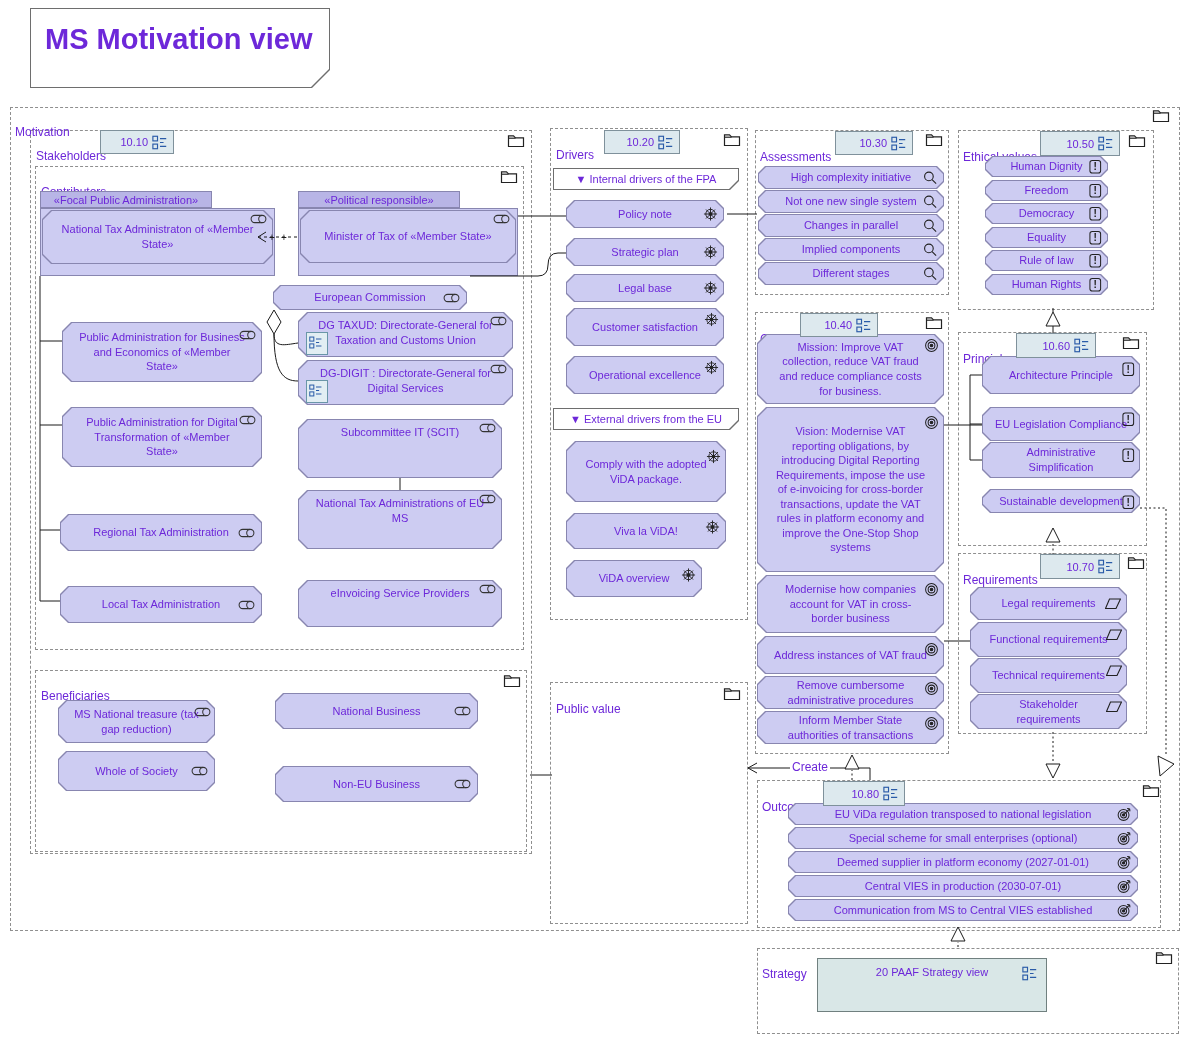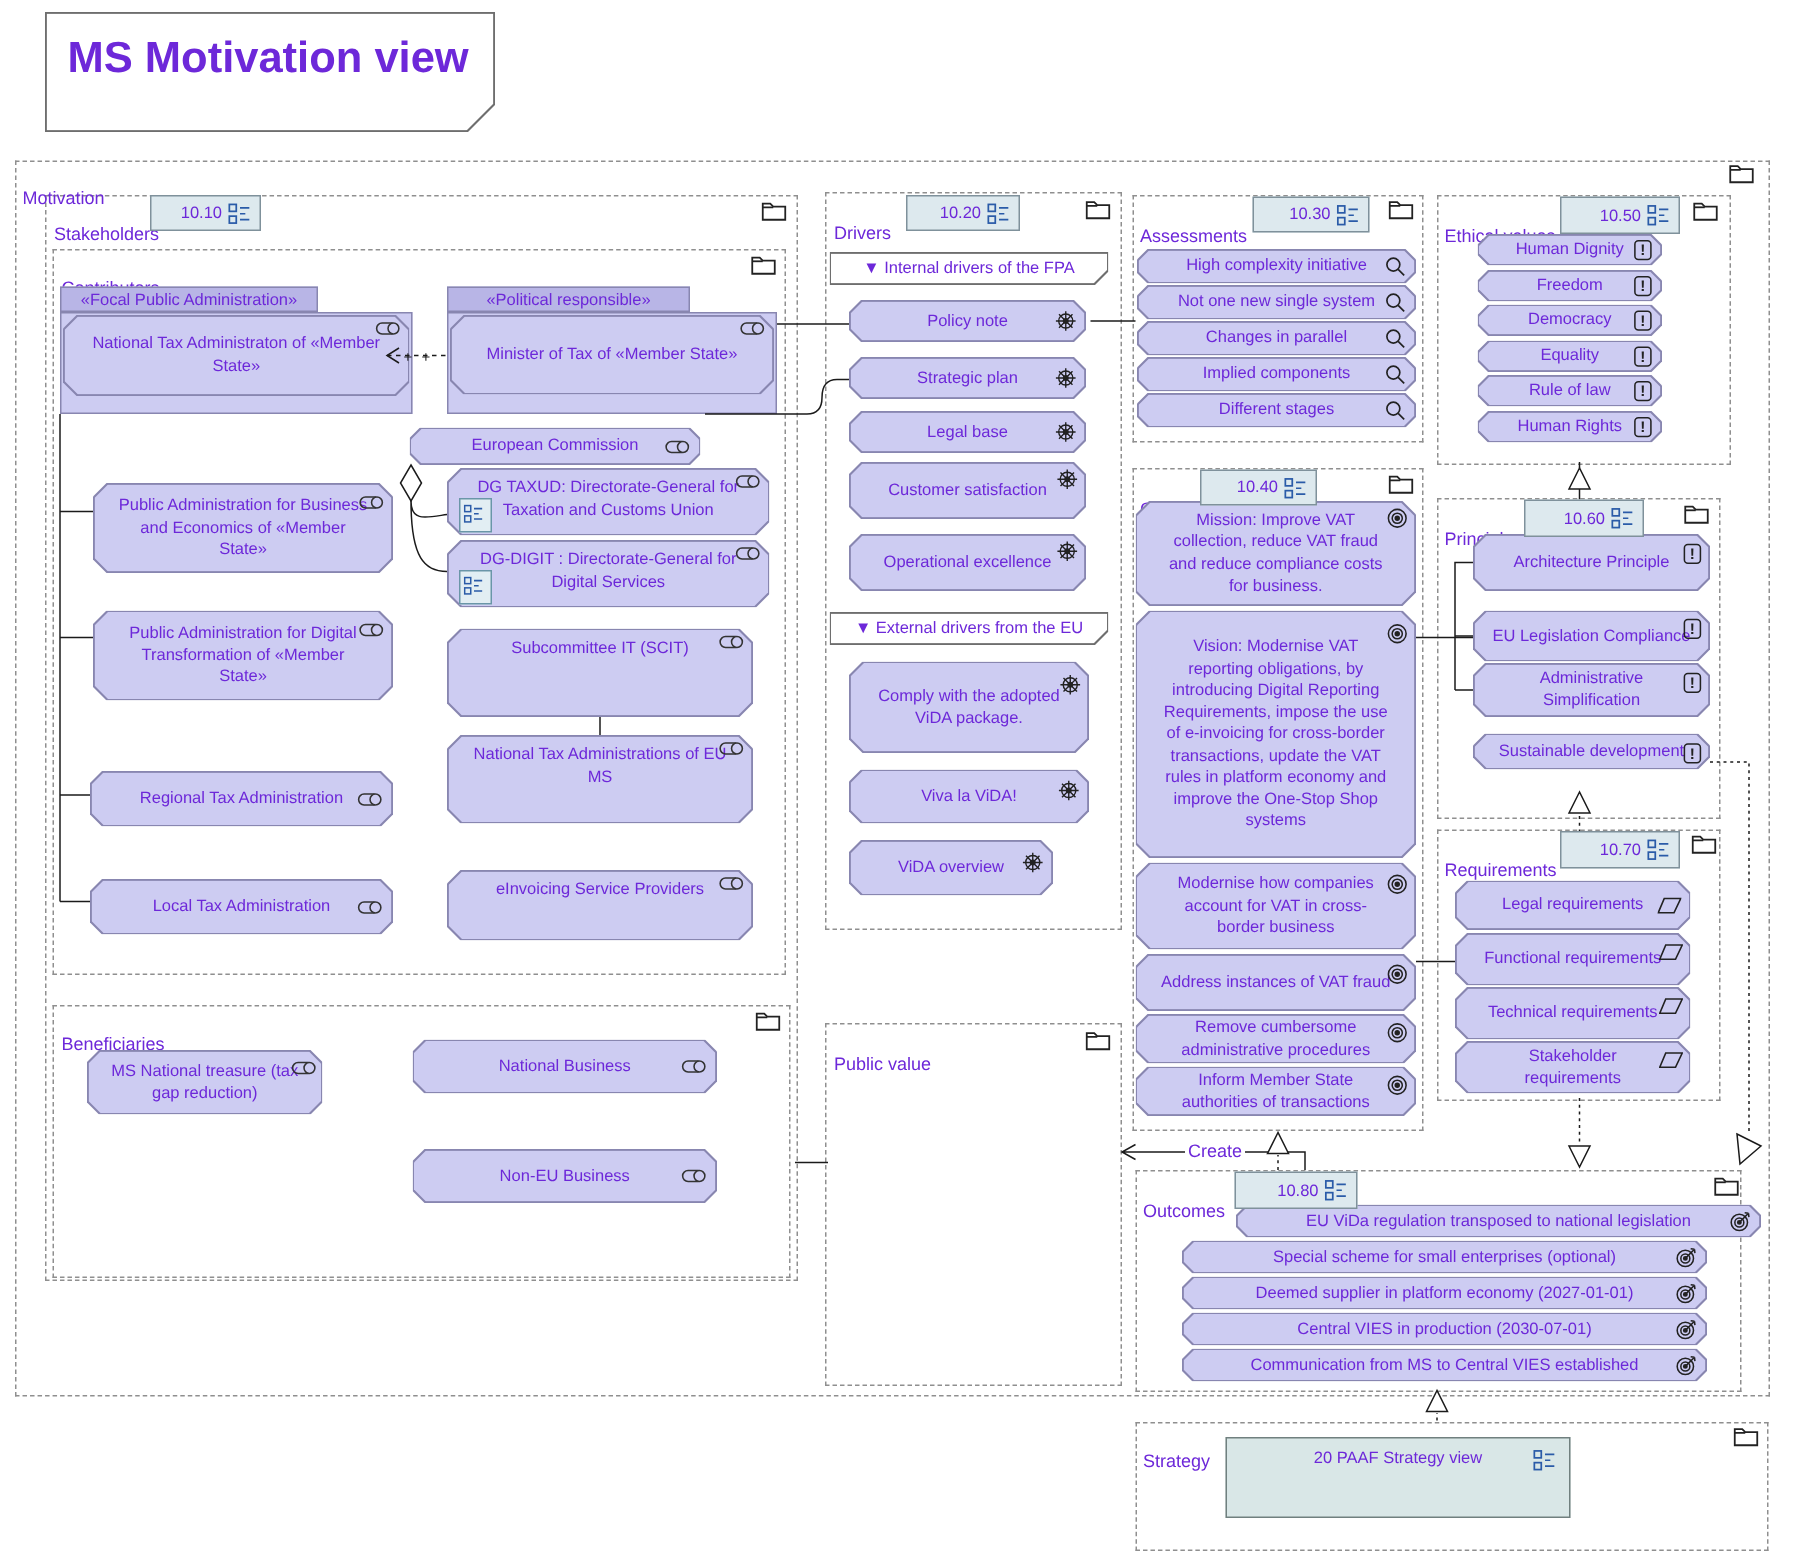--- a/index.html
+++ b/index.html
@@ -245,20 +245,28 @@
     </svg>
 
   <div class="oct" style="left:58px;top:700px;width:157px;height:43px;--c:8px">
     <div class="in" style="padding:2px 12px">
         <span>MS National treasure (tax gap reduction)</span>
       </div>
     <svg class="ic" style="top:7px;right:3px" width="19" height="10" viewBox="0 0 20 10">
         <use href="#sym-role"></use>
       </svg>
   </div>
+  <div class="oct" style="left:58px;top:751px;width:157px;height:40px;--c:8px">
+    <div class="in">
+        <span>Whole of Society</span>
+      </div>
+    <svg class="icm" width="19" height="10" viewBox="0 0 20 10">
+        <use href="#sym-role"></use>
+      </svg>
+  </div>
   <div class="oct" style="left:275px;top:693px;width:203px;height:36px;--c:8px">
     <div class="in">
         <span>National Business</span>
       </div>
     <svg class="icm" width="19" height="10" viewBox="0 0 20 10">
         <use href="#sym-role"></use>
       </svg>
   </div>
   <div class="oct" style="left:275px;top:766px;width:203px;height:36px;--c:8px">
     <div class="in">
@@ -635,21 +643,21 @@
   <div class="badge" style="left:823px;top:781px;width:70px;height:23px">
     <span>10.80</span>
     <svg width="16" height="15" viewBox="0 0 18 16">
         <use href="#sym-diagram"></use>
       </svg>
   </div>
   <svg class="folder" style="left:1142px;top:784px" width="18" height="14">
       <use href="#sym-folder"></use>
     </svg>
 
-  <div class="oct" style="left:824px;top:803px;width:350px;height:22px;--c:7px">
+  <div class="oct" style="left:788px;top:803px;width:350px;height:22px;--c:7px">
     <div class="in">
         <span>EU ViDa regulation transposed to national legislation</span>
       </div>
     <svg class="icm" width="15" height="15" viewBox="0 0 16 16">
         <use href="#sym-outcome"></use>
       </svg>
   </div>
   <div class="oct" style="left:788px;top:827px;width:350px;height:22px;--c:7px">
     <div class="in">
         <span>Special scheme for small enterprises (optional)</span>

